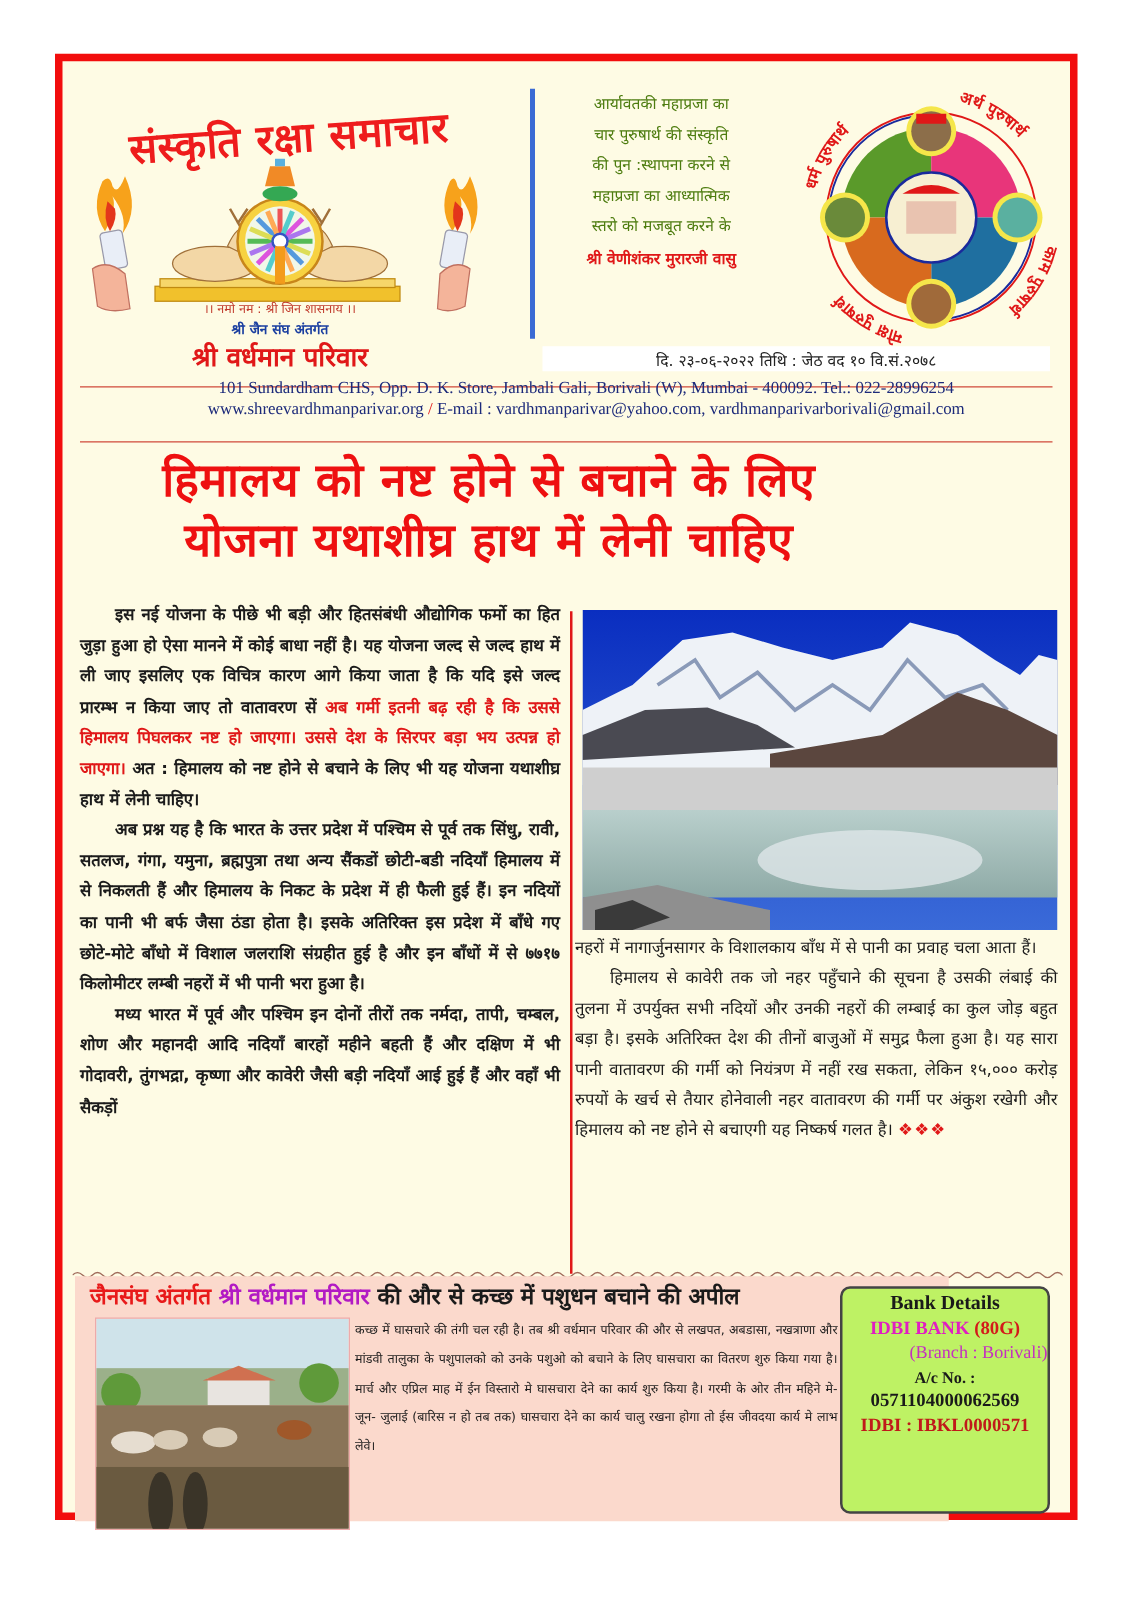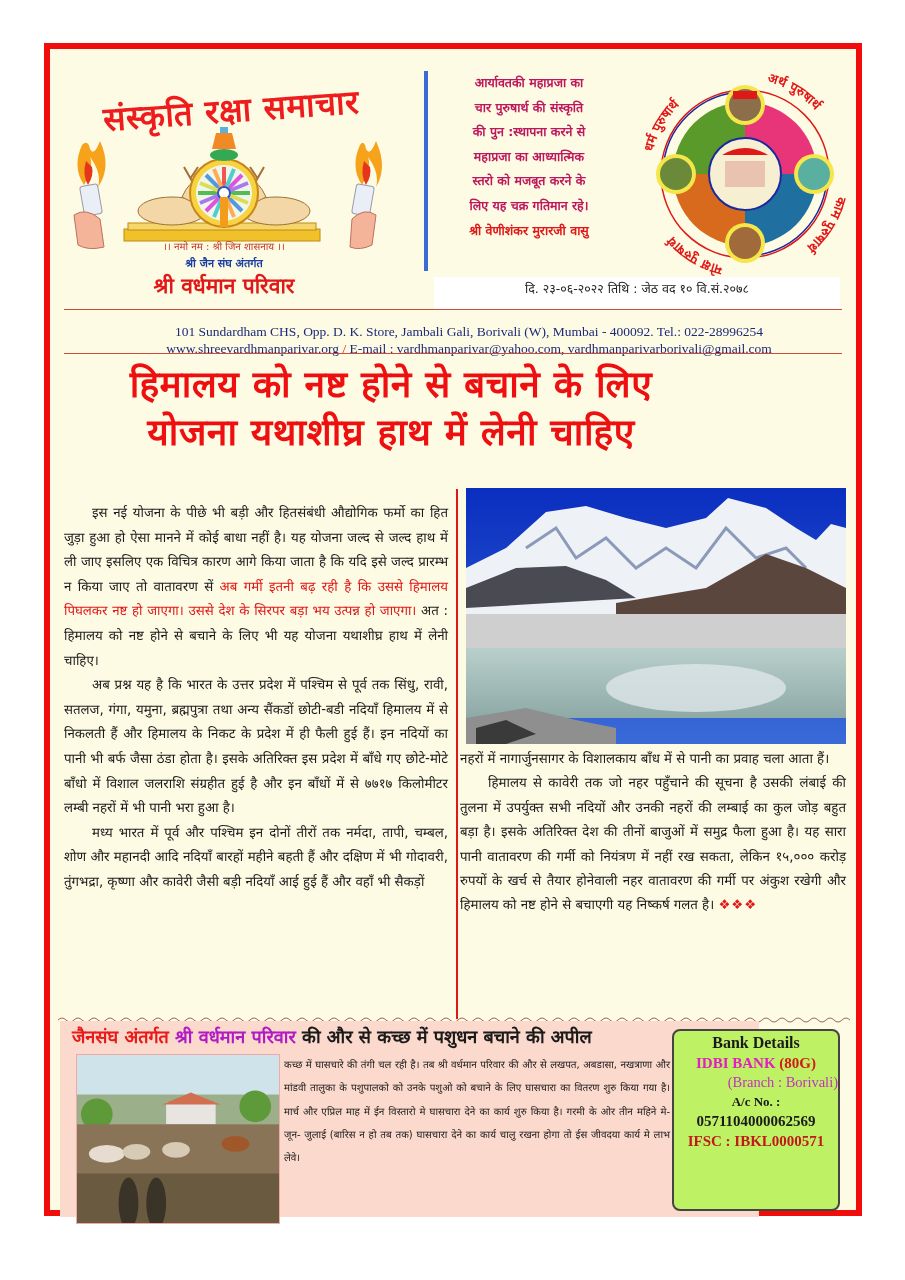--- a/index.html
+++ b/index.html
@@ -18,41 +18,41 @@
     position: absolute; left: 22px; top: 8px; width: 290px; text-align: center;
     color: #ee1c1c; font-weight: bold; font-size: 33px; letter-spacing: 0.5px;
     transform: rotate(-4deg); transform-origin: 50% 50%;
   }
   .emblem { position: absolute; left: 0; top: 48px; width: 320px; height: 130px; }
   .motto { position: absolute; left: 70px; top: 160px; width: 180px; text-align: center; font-size: 10px; color: #c0392b; }
   .sub-org { position: absolute; left: 70px; top: 176px; width: 180px; text-align: center; font-size: 11px; color: #1b3fa0; font-weight: bold; }
   .org-name { position: absolute; left: 40px; top: 192px; width: 240px; text-align: center; font-size: 21px; color: #e01818; font-weight: bold; }
 
   .quote-block { position: absolute; left: 374px; top: 22px; width: 200px; height: 200px; border-left: 4px solid #3a6ad4; padding-left: 6px; }
-  .quote-text { font-size: 12.5px; font-weight: bold; color: #be185d; text-align: center; line-height: 24.5px; }
+  .quote-text { font-size: 12.5px; font-weight: normal; color: #4d7c0f; text-align: center; line-height: 24.5px; }
   .quote-author { font-size: 12.5px; font-weight: bold; color: #e01818; text-align: center; line-height: 24px; margin-top: 1px; }
 
   .chakra { position: absolute; left: 580px; top: 20px; width: 230px; height: 210px; }
 
   .date-bar {
-    position: absolute; left: 384px; top: 228px; width: 406px; height: 32px;
+    position: absolute; left: 384px; top: 228px; width: 406px; height: 20px;
     background: #ffffff; text-align: center; font-size: 12.5px; color: #222;
     line-height: 24px;
   }
 
   .addr-rule-top { position: absolute; left: 14px; top: 260px; width: 778px; height: 1px; background: #d04a3a; }
-  .addr { position: absolute; left: 0; top: 274px; width: 838px; text-align: center; font-family: "Liberation Serif", serif; font-size: 13.5px; color: #1c2a7a; line-height: 17px; }
+  .addr { position: absolute; left: 0; top: 252px; width: 838px; text-align: center; font-family: "Liberation Serif", serif; font-size: 13.5px; color: #1c2a7a; line-height: 17px; }
   .addr .sep { color: #e01818; }
   .addr-rule-bottom { position: absolute; left: 14px; top: 304px; width: 778px; height: 1px; background: #d04a3a; }
 
   
   .headline { position: absolute; left: 0; top: 312px; width: 682px; text-align: center; color: #ee1010; font-weight: bold; font-size: 37px; line-height: 48px; letter-spacing: 0.5px; }
 
   
-  .col-left { position: absolute; left: 14px; top: 452px; width: 384px; font-size: 13.3px; line-height: 24.6px; color: #1b1b1b; text-align: justify; }
+  .col-left { position: absolute; left: 14px; top: 432px; width: 384px; font-size: 13.3px; line-height: 24.6px; color: #1b1b1b; text-align: justify; font-weight: bold; }
   .col-left p { text-indent: 28px; }
   .col-left .hl { color: #e01818; }
   .col-divider { position: absolute; left: 406px; top: 440px; width: 2px; height: 530px; background: #e01818; }
 
   .mountain { position: absolute; left: 416px; top: 439px; width: 380px; height: 256px; overflow: hidden; }
   .col-right { position: absolute; left: 410px; top: 698px; width: 386px; font-size: 13.3px; line-height: 24.4px; color: #1b1b1b; text-align: justify; }
   .col-right p.ind { text-indent: 28px; }
   .diamonds { color: #e01818; letter-spacing: 1px; }
 
   .wavy { position: absolute; left: 8px; top: 968px; width: 792px; height: 6px; }
@@ -140,21 +140,20 @@
       <div class="org-name">श्री वर्धमान परिवार</div>
     </div>
 
     <div class="quote-block">
       <div class="quote-text">
         <div>आर्यावतकी महाप्रजा का</div>
         <div>चार पुरुषार्थ की संस्कृति</div>
         <div>की पुन :स्थापना करने से</div>
         <div>महाप्रजा का आध्यात्मिक</div>
         <div>स्तरो को मजबूत करने के</div>
-        <div>लिए यह चक्र गतिमान रहे।</div>
       </div>
       <div class="quote-author">श्री वेणीशंकर मुरारजी वासु</div>
     </div>
 
     <svg class="chakra" viewBox="0 0 230 210">
       <defs>
         <path id="arcTL" d="M20 105 A95 95 0 0 1 115 10"></path>
         <path id="arcTR" d="M115 10 A95 95 0 0 1 210 105"></path>
         <path id="arcBR" d="M210 105 A95 95 0 0 1 115 200"></path>
         <path id="arcBL" d="M115 200 A95 95 0 0 1 20 105"></path>
@@ -259,16 +258,16 @@
     </svg>
 
     <div class="appeal-text">कच्छ में घासचारे की तंगी चल रही है। तब श्री वर्धमान परिवार की और से लखपत, अबडासा, नखत्राणा और मांडवी तालुका के पशुपालको को उनके पशुओ को बचाने के लिए घासचारा का वितरण शुरु किया गया है। मार्च और एप्रिल माह में ईन विस्तारो मे घासचारा देने का कार्य शुरु किया है। गरमी के ओर तीन महिने मे- जून- जुलाई (बारिस न हो तब तक) घासचारा देने का कार्य चालु रखना होगा तो ईस जीवदया कार्य मे लाभ लेवे।</div>
 
     <div class="bank">
       <div class="l1">Bank Details</div>
       <div class="l3"><span>IDBI BANK </span><span class="g">(80G)</span></div>
       <div class="l4">(Branch : Borivali)</div>
       <div class="l5">A/c No. :</div>
       <div class="l6">0571104000062569</div>
-      <div class="l7">IFSC : IBKL0000571</div>
+      <div class="l7">IDBI : IBKL0000571</div>
     </div>
   </div>
 </div>
 
 </body></html>

